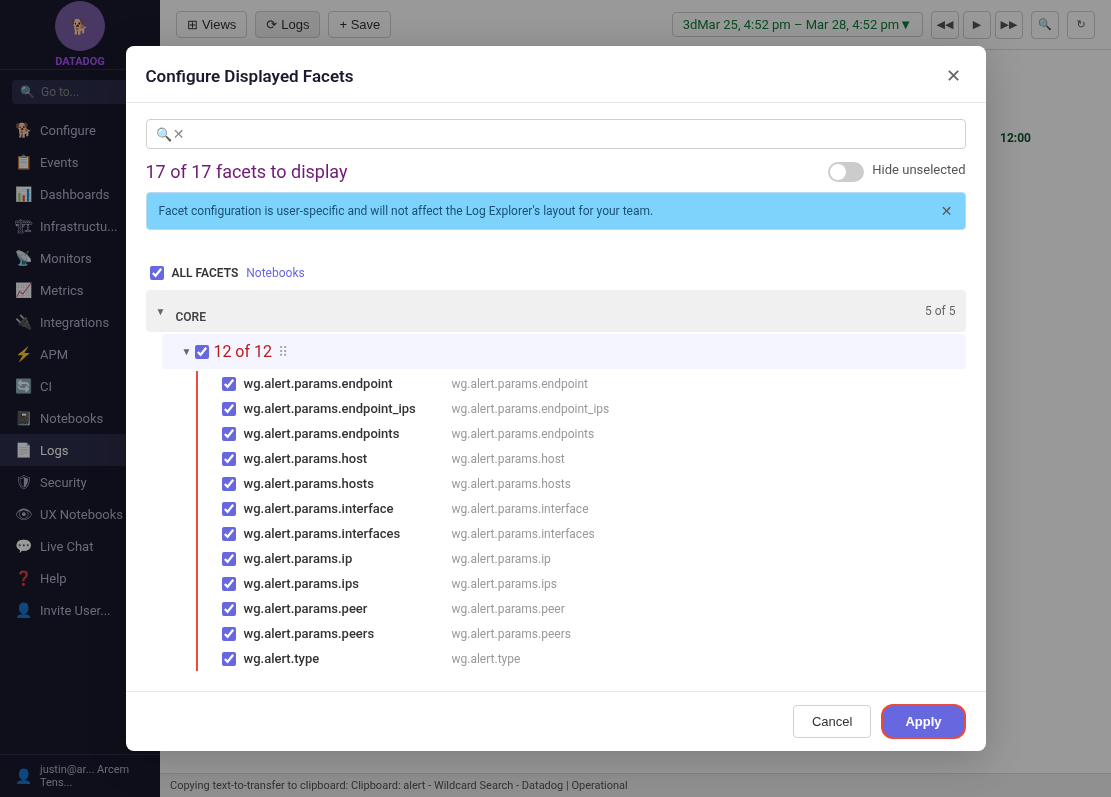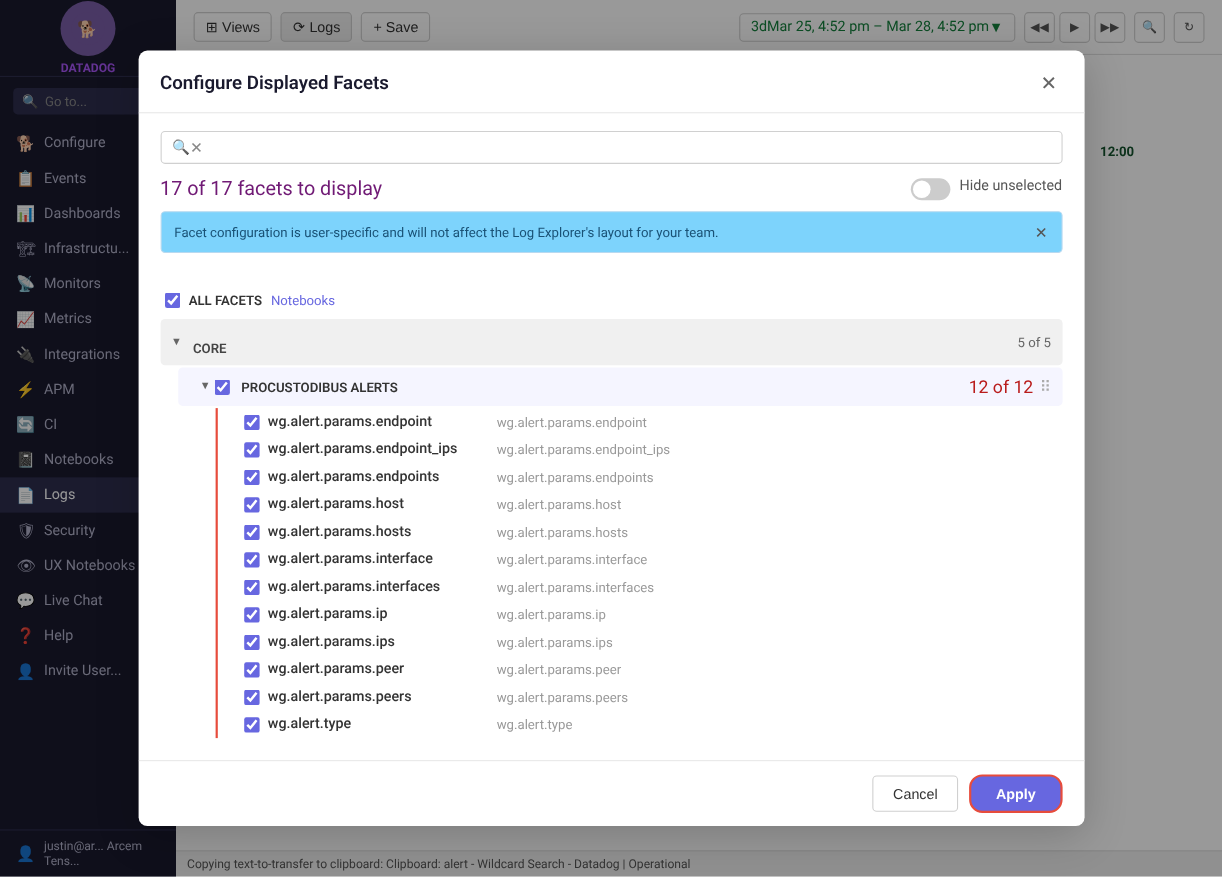--- a/index.html
+++ b/index.html
@@ -653,21 +653,20 @@
       <div class="section-header">
         <span class="chevron">▼</span>
         <span class="section-header-label">CORE</span>
         <span class="section-count">5 of 5</span>
       </div>
 
       <div style="padding-left:16px;">
         <div class="subsection-header">
           <span class="chevron">▼</span>
           <input type="checkbox" checked="" class="facet-checkbox" style="margin-right: 4px;">
-          <span class="subsection-label">PROCUSTODIBUS ALERTS</span>
           <span class="subsection-count">12 of 12</span>
           <span class="drag-handle">⠿</span>
         </div>
 
         <div class="facet-items">
 
           <div class="facet-item">
             <input type="checkbox" checked="" class="facet-checkbox" style="">
             <span class="facet-item-name">wg.alert.params.endpoint</span>
             <span class="facet-item-desc">wg.alert.params.endpoint</span>

